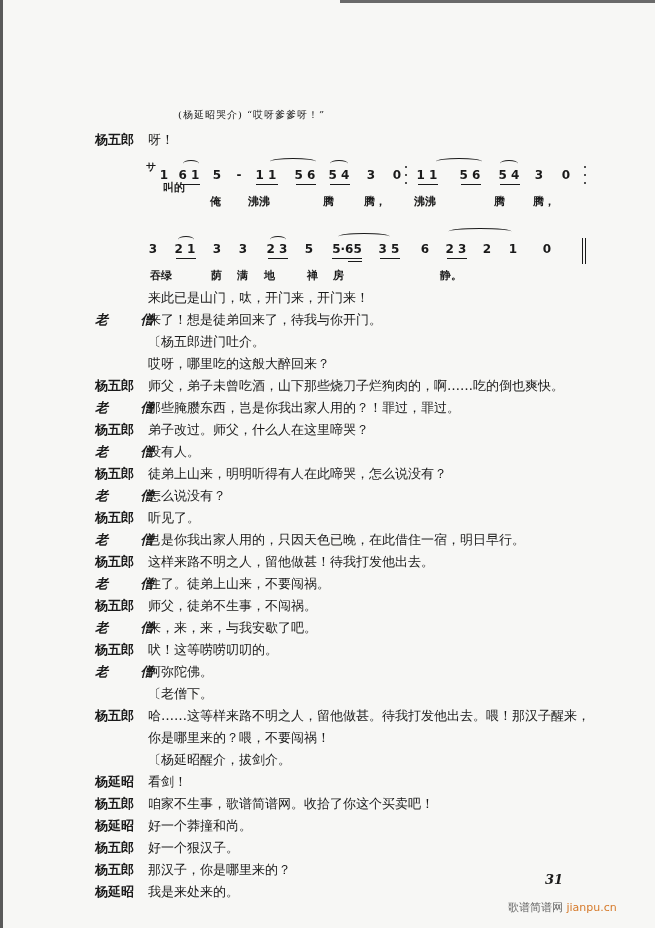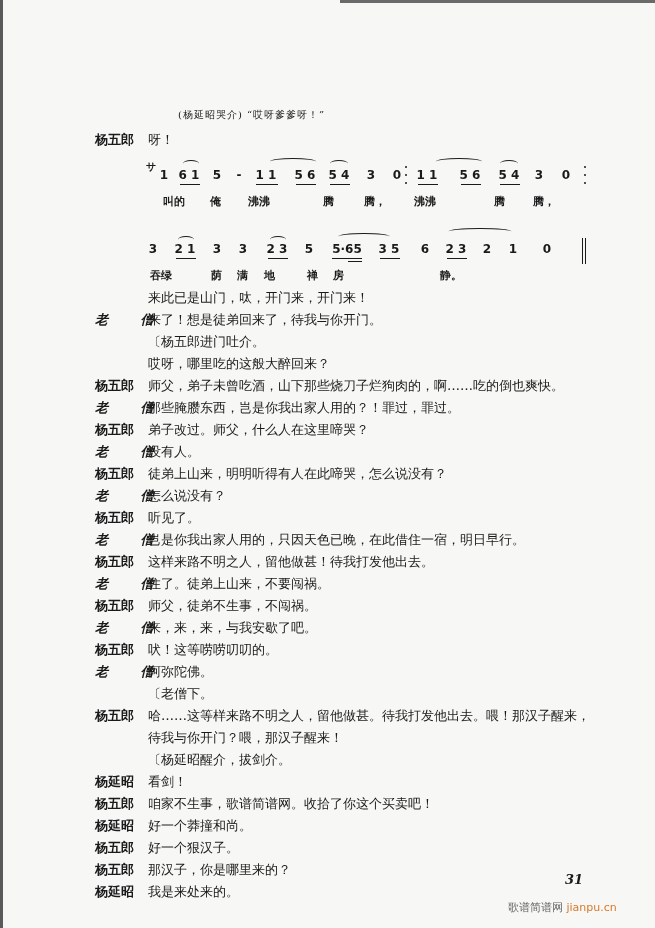--- a/index.html
+++ b/index.html
@@ -30,21 +30,21 @@
   }
   .note { position: absolute; text-align: center; width: 14px; }
   .lyric { position: absolute; font-size: 11px; font-weight: bold; }
   .underline { position: absolute; height: 1px; background: #1a1a1a; }
   .slur { position: absolute; border-top: 1.3px solid #1a1a1a; border-radius: 50% 50% 0 0; height: 6px; }
   .dot { position: absolute; width: 2px; height: 2px; background: #1a1a1a; border-radius: 50%; }
   .barline { position: absolute; width: 1.2px; background: #1a1a1a; }
   .san-mark { position: absolute; font-size: 10px; font-weight: bold; }
   .page-number {
     position: absolute; left: 545px; top: 872px; font-size: 13px;
-    font-weight: bold; font-style: italic; font-family: "DejaVu Serif", serif; margin-left: 20px;
+    font-weight: bold; font-style: italic; font-family: "DejaVu Serif", serif;
   }
   .watermark {
     position: absolute; left: 508px; top: 900px; font-size: 11px; color: #666;
     font-family: "DejaVu Sans", sans-serif;
   }
   .watermark .wm-domain { color: #d67a2a; }
 </style>
 </head>
 <body>
 
@@ -91,21 +91,21 @@
   <div class="slur" style="left:436px;top:158px;width:46px"></div>
   <div class="slur" style="left:500px;top:160px;width:18px"></div>
 
   <div class="dot" style="left:405px;top:166px"></div>
   <div class="dot" style="left:405px;top:174px"></div>
   <div class="dot" style="left:405px;top:182px"></div>
   <div class="dot" style="left:584px;top:166px"></div>
   <div class="dot" style="left:584px;top:174px"></div>
   <div class="dot" style="left:584px;top:182px"></div>
 
-  <span class="lyric" style="left:163px;top:194px">叫的</span>
+  <span class="lyric" style="left:163px;top:180px">叫的</span>
   <span class="lyric" style="left:210px;top:194px">俺</span>
   <span class="lyric" style="left:248px;top:194px">沸沸</span>
   <span class="lyric" style="left:323px;top:194px">腾</span>
   <span class="lyric" style="left:364px;top:194px">腾，</span>
   <span class="lyric" style="left:414px;top:194px">沸沸</span>
   <span class="lyric" style="left:494px;top:194px">腾</span>
   <span class="lyric" style="left:533px;top:194px">腾，</span>
 </div>
 
 <div>
@@ -221,21 +221,21 @@
   <div class="dialogue-line" style="top:686px">
       <span class="speaker"></span>
       <span class="speech">〔老僧下。</span>
     </div>
   <div class="dialogue-line" style="top:708px">
       <span class="speaker">杨五郎</span>
       <span class="speech">哈……这等样来路不明之人，留他做甚。待我打发他出去。喂！那汉子醒来，</span>
     </div>
   <div class="dialogue-line" style="top:730px">
       <span class="speaker"></span>
-      <span class="speech">待我与你开门？喂，那汉子醒来！</span>
+      <span class="speech">你是哪里来的？喂，不要闯祸！</span>
     </div>
   <div class="dialogue-line" style="top:752px">
       <span class="speaker"></span>
       <span class="speech">〔杨延昭醒介，拔剑介。</span>
     </div>
   <div class="dialogue-line" style="top:774px">
       <span class="speaker">杨延昭</span>
       <span class="speech">看剑！</span>
     </div>
   <div class="dialogue-line" style="top:796px">

